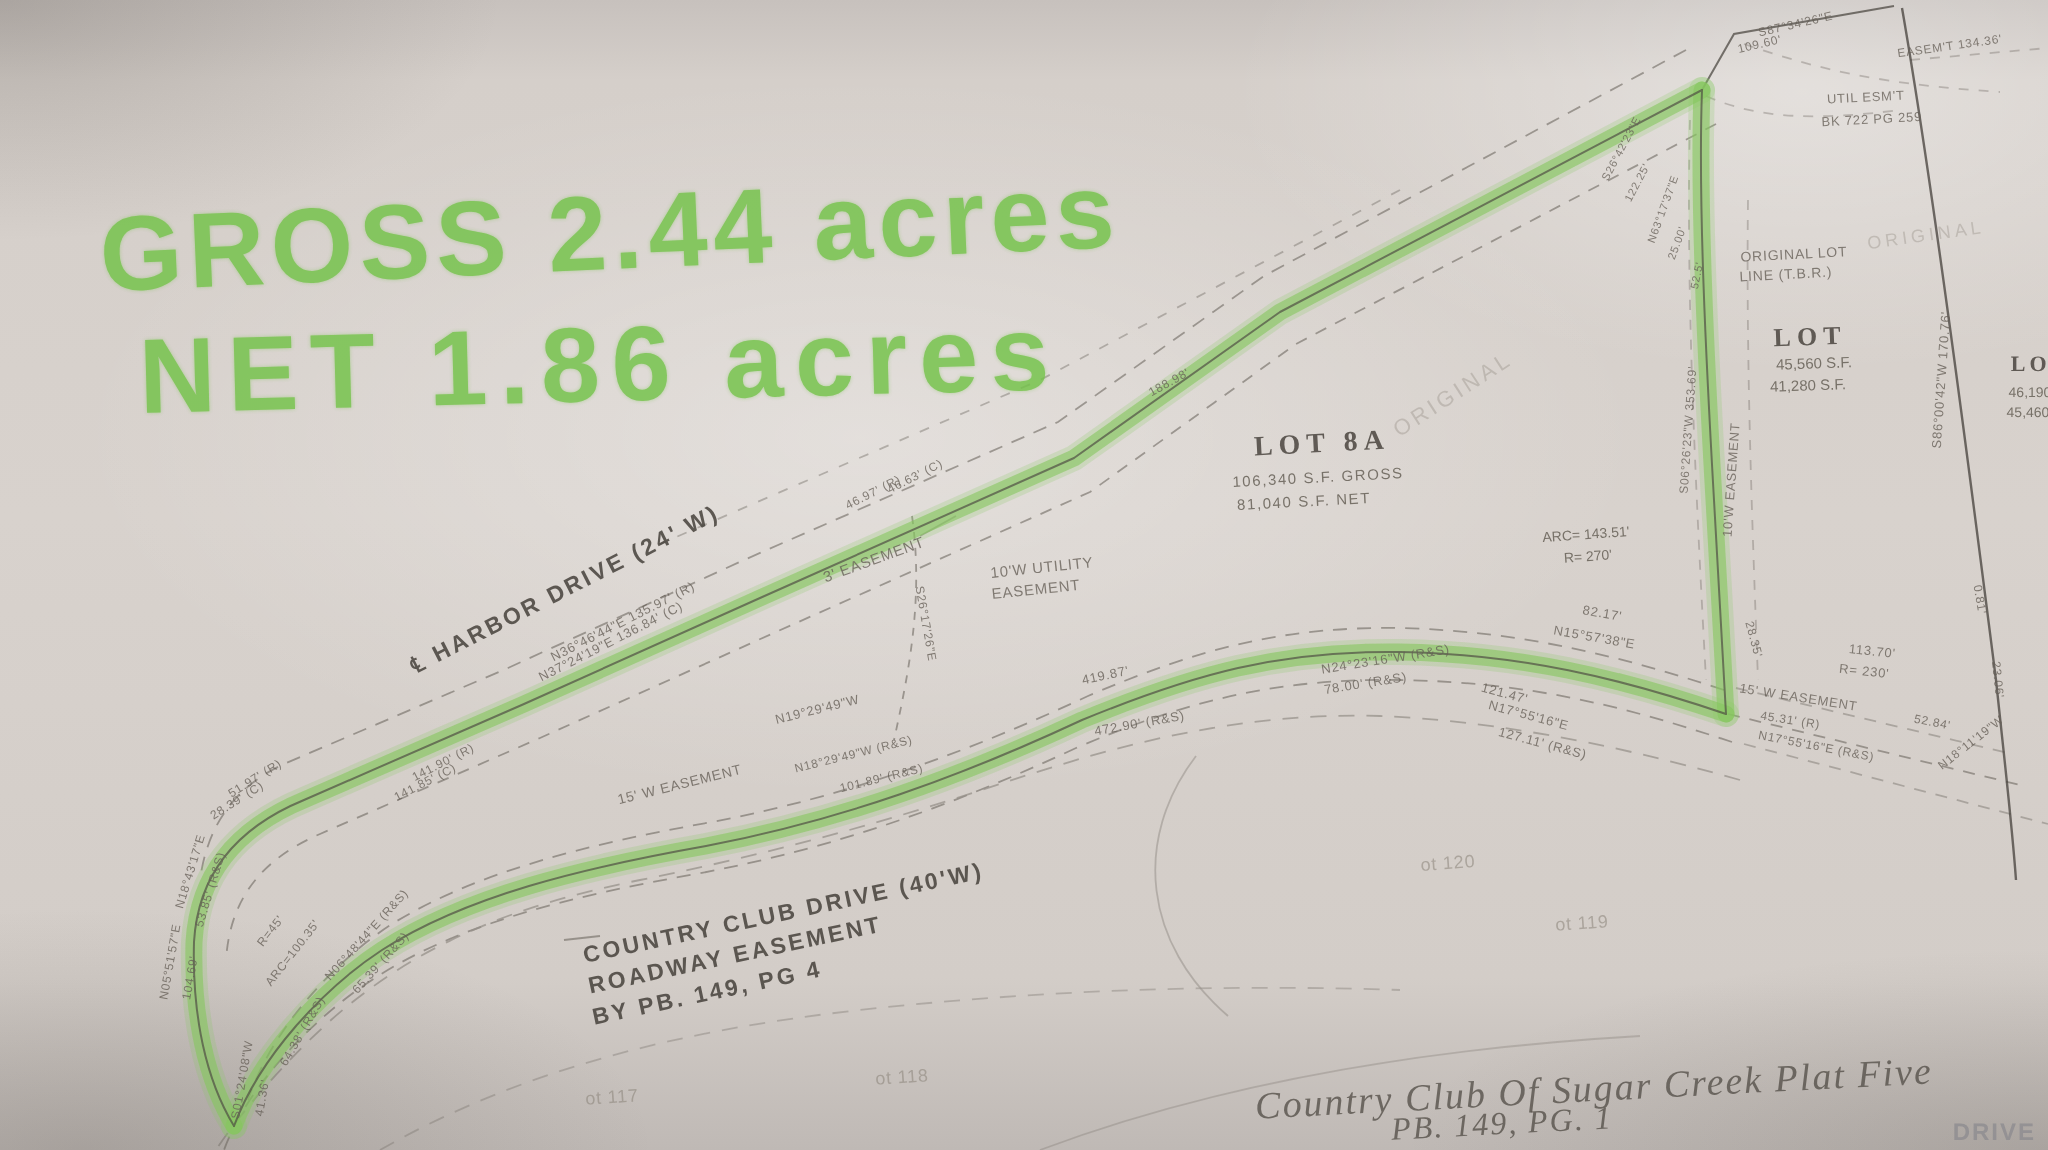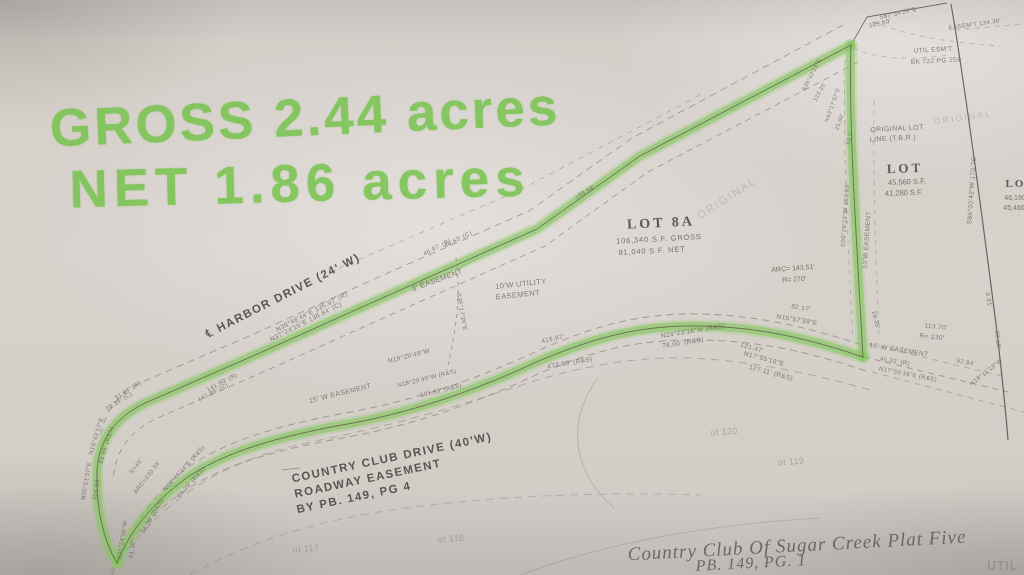--- a/index.html
+++ b/index.html
@@ -174,14 +174,14 @@
   <div class="abs road" style="left:392px;top:458px;font-size:11.5px;transform:translate(-50%,-50%) rotate(-12deg);">COUNTRY CLUB DRIVE (40'W)</div>
   <div class="abs road" style="left:368px;top:479px;font-size:11.5px;transform:translate(-50%,-50%) rotate(-12deg);">ROADWAY EASEMENT</div>
   <div class="abs road" style="left:354px;top:498px;font-size:11.5px;transform:translate(-50%,-50%) rotate(-12deg);">BY PB. 149, PG 4</div>
 
   <div class="abs plat" style="left:797px;top:545px;font-size:19px;transform:translate(-50%,-50%) rotate(-3deg);">Country Club Of Sugar Creek Plat Five</div>
   <div class="abs plat" style="left:751px;top:563px;font-size:16px;transform:translate(-50%,-50%) rotate(-3deg);">PB. 149, PG. 1</div>
 
   <div class="abs hand" style="left:305px;top:117px;font-size:53px;transform:translate(-50%,-50%) rotate(-2.5deg);">GROSS 2.44 acres</div>
   <div class="abs hand" style="left:300px;top:183px;font-size:53px;letter-spacing:6px;transform:translate(-50%,-50%) rotate(-1.5deg);">NET 1.86 acres</div>
 
-  <div class="abs wm" style="right:6px;bottom:3px;font-size:12px;">UTIL</div>
+  <div class="abs wm" style="right:6px;bottom:3px;font-size:12px;">DRIVE</div>
 </div>
 
 </body></html>

